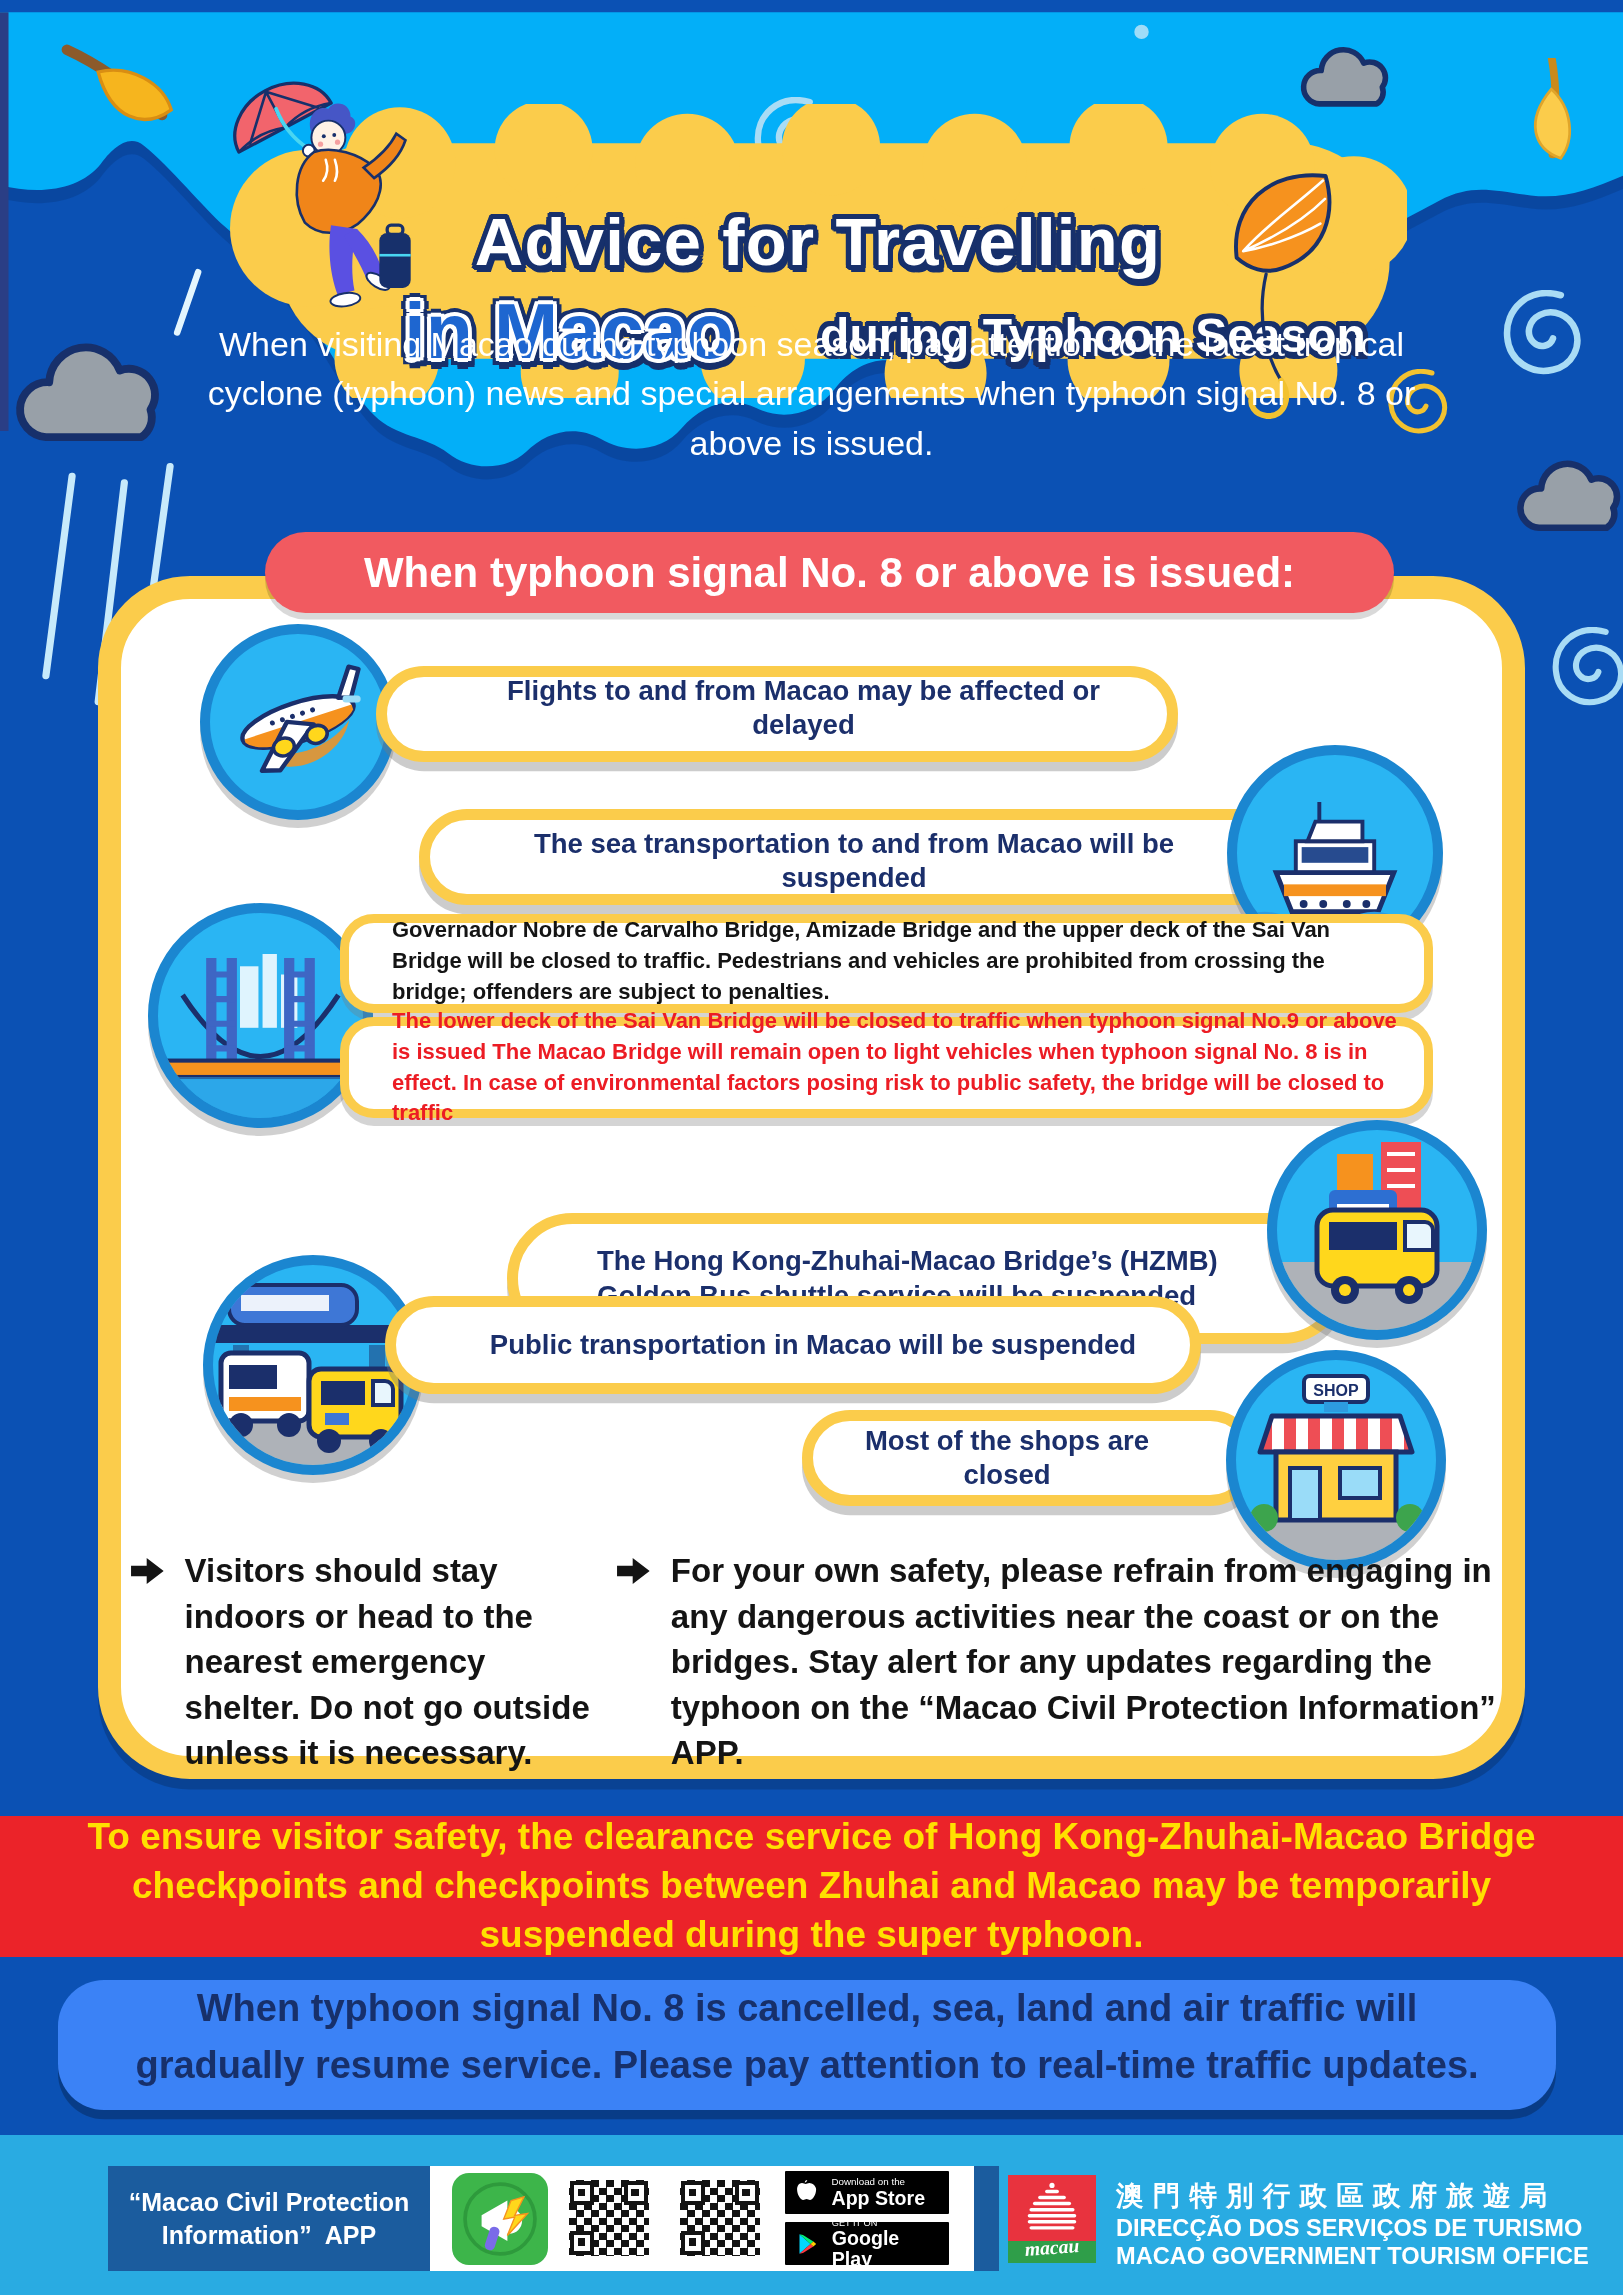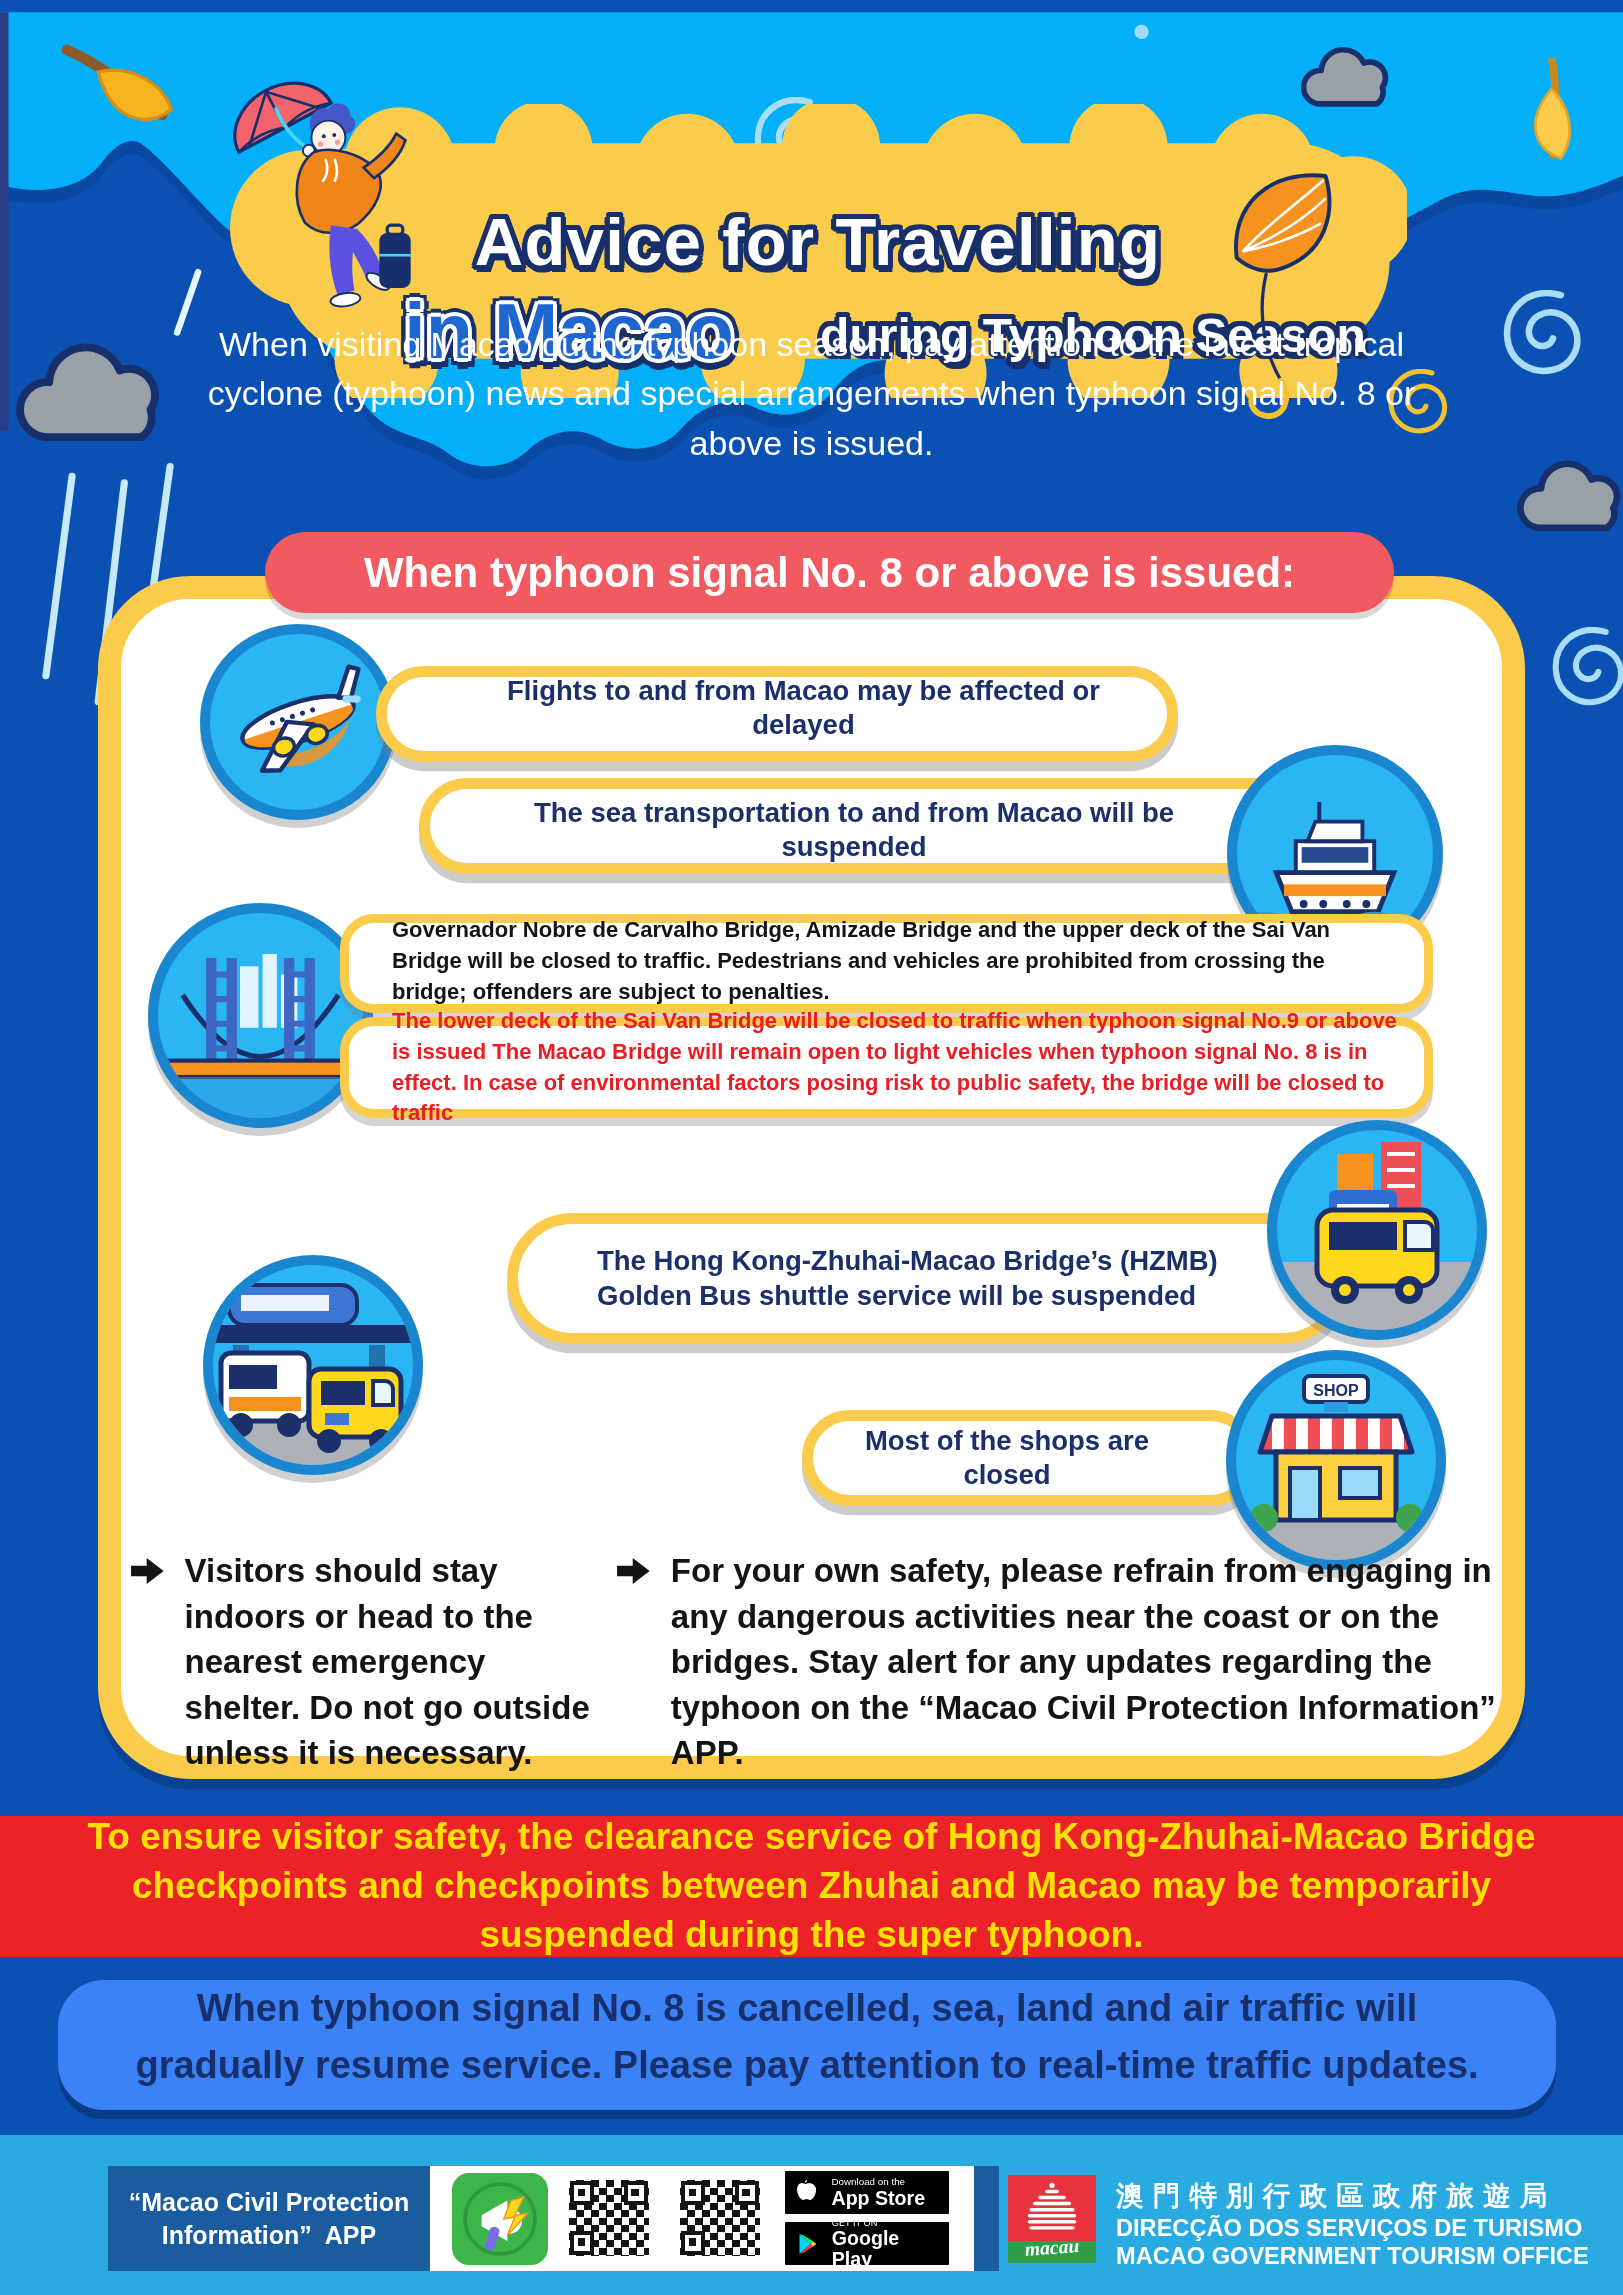--- a/index.html
+++ b/index.html
@@ -203,21 +203,21 @@
             <circle cx="54" cy="46" r="1.4"></circle>
             <circle cx="60" cy="46" r="1.4"></circle>
           </g>
       </g>
     </svg>
   </div>
   <div class="abs pill" style="left:376px;top:654px;width:802px;height:96px;padding:0 26px 12px 79px">
     <span>Flights to and from Macao may be affected or delayed</span>
   </div>
 
-  <div class="abs pill" style="left:419px;top:766px;width:962px;height:96px;padding:8px 131px 0 39px">
+  <div class="abs pill" style="left:419px;top:797px;width:962px;height:96px;padding:8px 131px 0 39px">
     <span>The sea transportation to and from Macao will be suspended</span>
   </div>
   <div class="abs circle" style="left:1227px;top:733px;width:216px;height:216px">
     <svg viewBox="0 0 100 100">
       <rect x="30" y="44" width="40" height="16" fill="#fff" stroke="#1B2F6B" stroke-width="2"></rect>
       <rect x="33" y="47" width="34" height="8" fill="#274B8F"></rect>
       <path d="M36,44 L40,34 L64,34 L64,44 Z" fill="#fff" stroke="#1B2F6B" stroke-width="2"></path>
       <line x1="42" y1="34" x2="42" y2="24" stroke="#1B2F6B" stroke-width="2"></line>
       <path d="M20,60 H80 L72,80 H28 Z" fill="#fff" stroke="#1B2F6B" stroke-width="2.5"></path>
       <rect x="24" y="66" width="52" height="6" fill="#F6921E"></rect>
@@ -307,20 +307,23 @@
       <circle cx="14" cy="80" r="6" fill="#1B2F6B"></circle>
         <circle cx="38" cy="80" r="6" fill="#1B2F6B"></circle>
       <rect x="48" y="52" width="46" height="34" rx="6" fill="#FFD71C" stroke="#1B2F6B" stroke-width="2.5"></rect>
       <rect x="54" y="58" width="22" height="12" fill="#1B2F6B"></rect>
       <path d="M80,58 h6 a4,4 0 0 1 4,4 v8 h-10 Z" fill="#E8F6FD" stroke="#1B2F6B" stroke-width="2"></path>
       <rect x="56" y="74" width="12" height="6" fill="#3E77D6"></rect>
       <circle cx="58" cy="88" r="6" fill="#1B2F6B"></circle>
         <circle cx="84" cy="88" r="6" fill="#1B2F6B"></circle>
     </svg>
   </div>
+  <div class="abs pill" style="left:385px;top:1284px;width:816px;height:98px;padding:0 39px 0 79px">
+    <span>Public transportation in Macao will be suspended</span>
+  </div>
 
   <div class="abs pill" style="left:802px;top:1398px;width:456px;height:96px;padding:0 72px 0 26px">
     <span>Most of the shops are closed</span>
   </div>
   <div class="abs circle" style="left:1226px;top:1338px;width:220px;height:220px">
     <svg viewBox="0 0 100 100">
       <defs>
         <pattern id="awn" width="12" height="20" patternUnits="userSpaceOnUse">
           <rect width="12" height="20" fill="#fff"></rect>
             <rect width="6" height="20" fill="#EE4E55"></rect>

